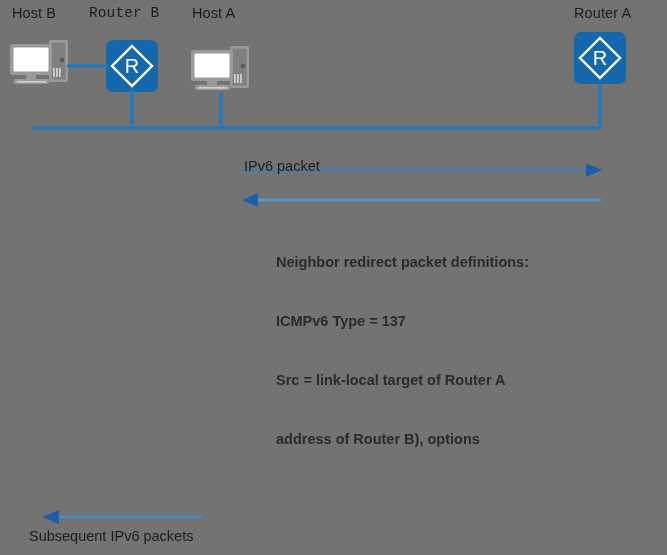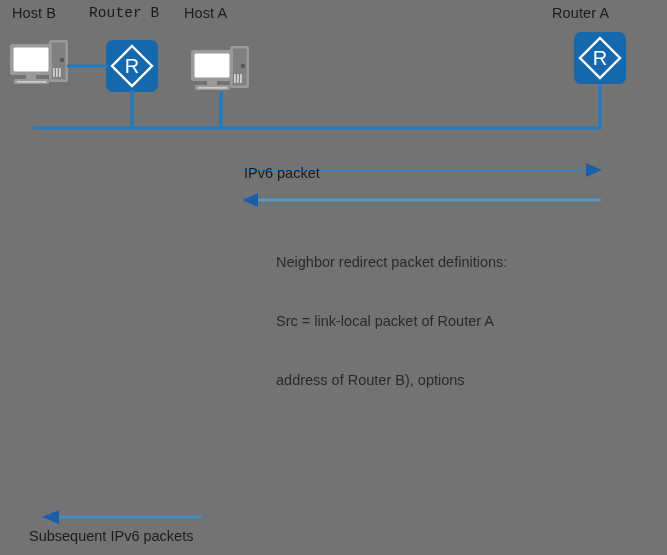--- a/index.html
+++ b/index.html
@@ -33,20 +33,21 @@
   .desc-block {
     position: absolute;
     font-size: 14.5px;
     line-height: 19.6px;
     color: #2a2a2a;
     white-space: pre;
   }
   .desc-line {
     display: block;
     white-space: pre;
+    font-weight: bold;
   }
   .watermark {
     position: absolute;
     font-family: "Liberation Serif", serif;
     font-size: 16px;
     color: #e2e2e2;
     letter-spacing: 1.2px;
     white-space: nowrap;
   }
   .icon-box {
@@ -56,23 +57,23 @@
 </style>
 </head>
 <body>
 
 <div id="canvas">
 
   <div class="node-label" style="left:12px; top:5px;">Host B</div>
 
   <div class="node-label" style="left:89px; top:5px;font-family:Liberation Mono, monospace;">Router B</div>
 
-  <div class="node-label" style="left:184px; top:5px;">Host A</div>
+  <div class="node-label" style="left:192px; top:5px;">Host A</div>
 
-  <div class="node-label" style="left:552px; top:5px;">Router A</div>
+  <div class="node-label" style="left:574px; top:5px;">Router A</div>
 
   <div class="icon-box" style="left:9px; top:38px;">
     <svg width="62" height="52" viewBox="0 0 62 52">
 
       <rect x="40" y="2" width="19" height="42" rx="2" fill="#9a9a9a"></rect>
       <rect x="42.5" y="4.5" width="14" height="37" rx="1" fill="#808080"></rect>
       <circle cx="53" cy="22" r="2.3" fill="#575757"></circle>
       <rect x="44" y="30" width="1.8" height="9" fill="#cfcfcf"></rect>
       <rect x="47" y="30" width="1.8" height="9" fill="#cfcfcf"></rect>
       <rect x="50" y="30" width="1.8" height="9" fill="#cfcfcf"></rect>
@@ -133,32 +134,33 @@
     </svg>
   </div>
 
   <div class="icon-box" style="left:0px; top:160px;">
     <svg width="667" height="20" viewBox="0 0 667 20">
       <line x1="243" y1="10" x2="586" y2="10" stroke="#3a7fbe" stroke-width="2"></line>
       <polygon points="586,3 602,10 586,17" fill="#1b5fa8"></polygon>
     </svg>
   </div>
 
-  <div class="arrow-label" style="left:244px; top:165px;">IPv6 packet</div>
+  <div class="arrow-label" style="left:244px; top:158px;">IPv6 packet</div>
 
   <div class="icon-box" style="left:0px; top:190px;">
     <svg width="667" height="20" viewBox="0 0 667 20">
       <line x1="258" y1="10" x2="601" y2="10" stroke="#4b9bd5" stroke-width="2.6"></line>
       <polygon points="258,3 242,10 258,17" fill="#1b5fa8"></polygon>
     </svg>
   </div>
 
   <div class="desc-block" style="left:276px; top:214px;">
     <span class="desc-line">Neighbor redirect packet definitions:</span>
-    <span class="desc-line">Src = link-local packet of Router A</span>
+    <span class="desc-line">ICMPv6 Type = 137</span>
+    <span class="desc-line">Src = link-local target of Router A</span>
     <span class="desc-line">address of Router B), options</span>
     
     
     
     
     
     
     
   </div>
 

